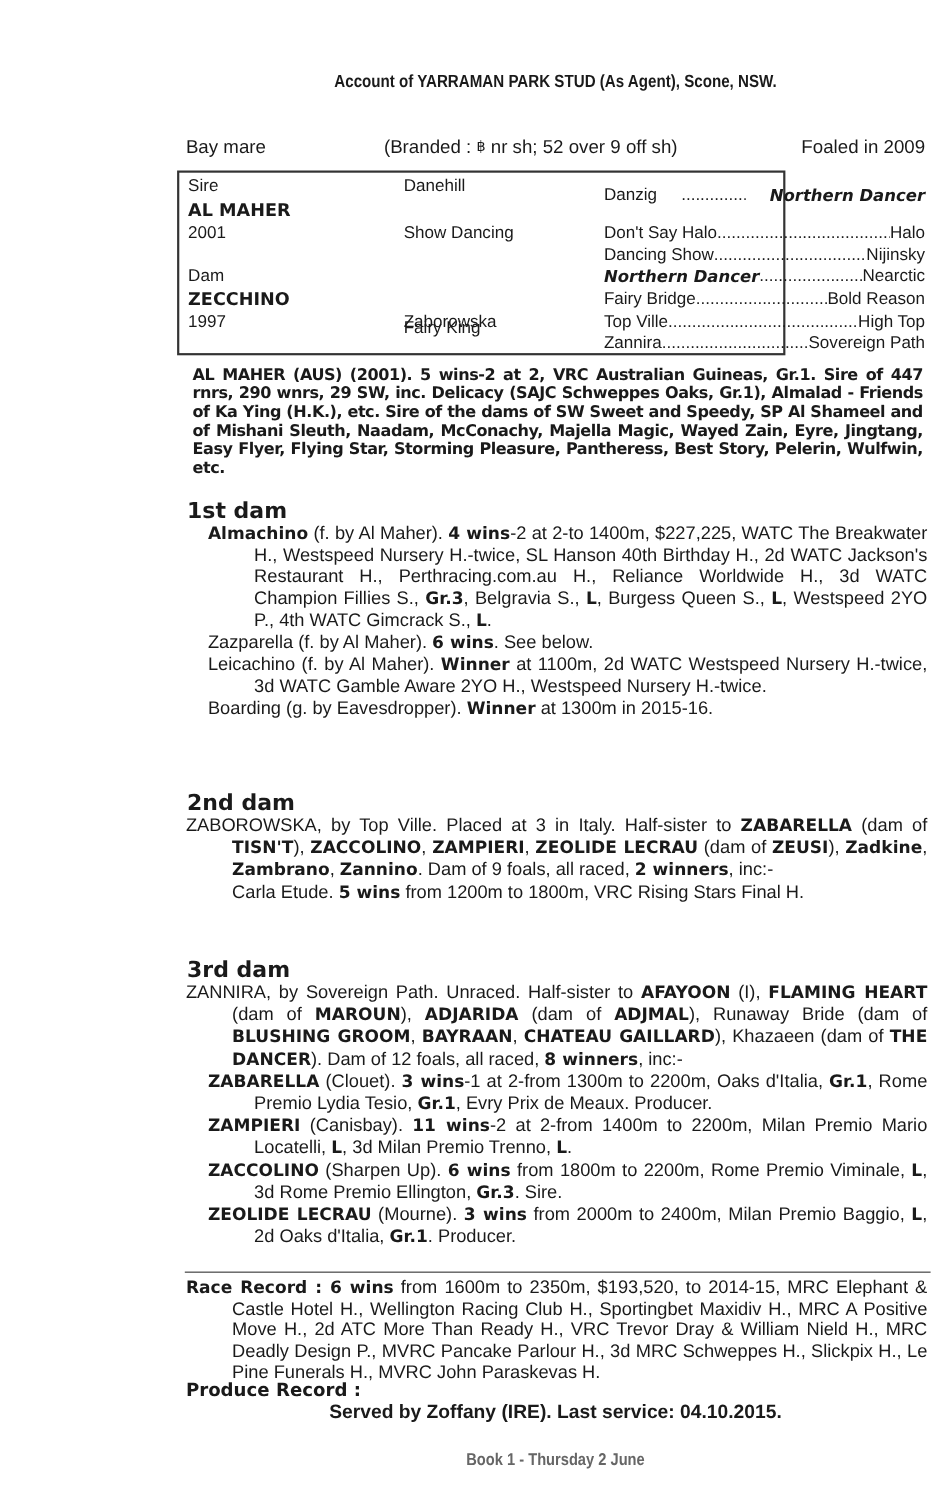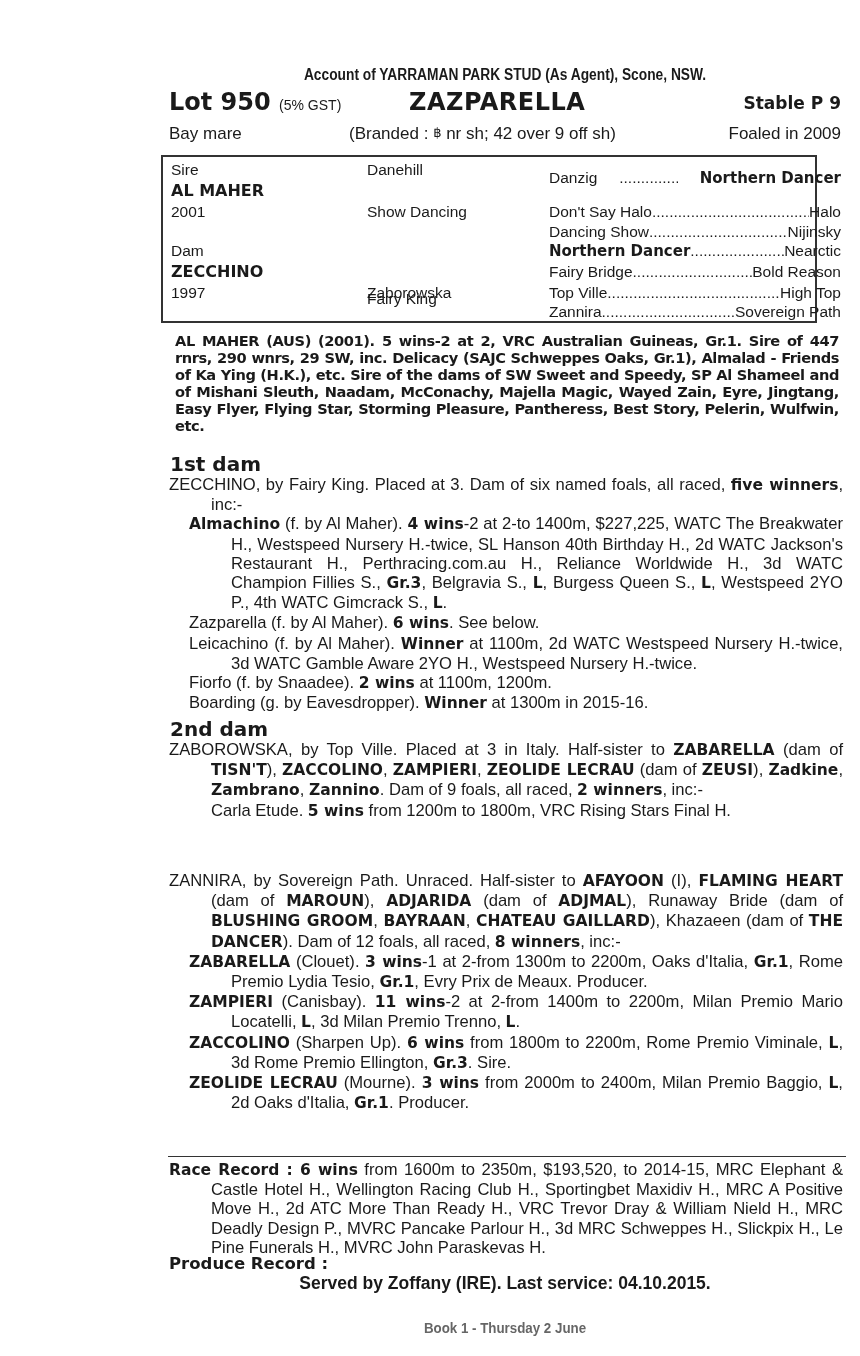--- a/index.html
+++ b/index.html
@@ -10,29 +10,29 @@
   .lot { position:absolute; left:0; top:0; font-weight:900; font-size:24px; font-family:"DejaVu Sans", sans-serif; }
   .lot small { font-weight:normal; font-size:14px; font-family:"Liberation Sans", sans-serif; }
   .horse { position:absolute; left:240px; top:0; font-weight:900; font-size:24px; font-family:"DejaVu Sans", sans-serif; letter-spacing:0.5px; }
   .stable { position:absolute; right:0; top:5px; font-weight:900; font-size:17px; font-family:"DejaVu Sans", sans-serif; }
   .subline { position:absolute; top:124px; left:169px; width:672px; height:20px; font-size:17px; }
   .subline .color { position:absolute; left:0; }
   .subline .brand { position:absolute; left:180px; }
   .subline .foaled { position:absolute; right:0;text-align:right; }
   .brandmark { display:inline-block; font-size:13px; line-height:10px; vertical-align:2px; }
 
-  .ped { position:absolute; left:161px; top:155px; width:656px; height:168px; border:2px solid #333; box-sizing:border-box; }
+  .ped { position:absolute; left:161px; top:155px; width:553px; height:168px; border:2px solid #333; box-sizing:border-box; }
   .ped .cell { position:absolute; font-size:15.5px; white-space:nowrap; }
   .ped .bold { font-weight:900; font-family:"DejaVu Sans", sans-serif; font-size:16px; }
   .ped .gp { position:absolute; left:386px; width:292px; font-size:15.5px; display:flex; }
   .ped .gp .n { flex:none; }
   .ped .gp .dots { flex:1; overflow:hidden; white-space:nowrap; }
   .ped .gp .dots::before { content:"......................................................................................................................"; letter-spacing:0px; }
   .ped .gp .s { flex:none; }
-  .ped .gp .b { font-weight:900; font-family:"DejaVu Sans", sans-serif; font-size:15px; }
+  .ped .gp .b { font-weight:900; font-family:"DejaVu Sans", sans-serif; font-size:15px;font-style:italic; }
 
   .sireblurb { position:absolute; left:175px; top:332px; width:664px; font-weight:900; font-family:"DejaVu Sans", sans-serif; font-size:14.6px; line-height:17px; text-align:justify; letter-spacing:-0.4px; }
 
   .sec { position:absolute; left:169px; width:674px; font-size:16.6px; line-height:19.2px; }
   .sec h3 { margin:1px; font-weight:900; font-family:"DejaVu Sans", sans-serif; font-size:20px; line-height:19px; }
   .sec p { margin:0; text-align:justify; }
   .sec .dam { padding-left:42px; text-indent:-42px; }
   .sec .off { padding-left:62px; text-indent:-42px; margin-left:0; }
   .b { font-weight:900; font-family:"DejaVu Sans", sans-serif; font-size:15.5px; }
 
@@ -43,29 +43,24 @@
   .served { position:absolute; left:160px; top:1273px; width:690px; text-align:center; font-weight:bold; font-size:17.5px; }
   .footer { position:absolute; left:160px; top:1319px; width:690px; text-align:center; font-weight:bold; font-size:15.5px; color:#666; transform:scaleX(0.86); transform-origin:center; }
 </style>
 </head>
 <body>
 
 <div class="page">
 
   <div class="account">Account of YARRAMAN PARK STUD (As Agent), Scone, NSW.</div>
 
-  <div class="lotline">
-    <div class="lot"><span>Lot 950</span> <small>(5% GST)</small></div>
-    <div class="horse">ZAZPARELLA</div>
-    <div class="stable">Stable P 9</div>
-  </div>
 
   <div class="subline">
     <span class="color">Bay mare</span>
-    <span class="brand"><span>(Branded :</span> <span class="brandmark">฿</span> <span>nr sh; 42 over 9 off sh)</span></span>
+    <span class="brand"><span>(Branded :</span> <span class="brandmark">฿</span> <span>nr sh; 52 over 9 off sh)</span></span>
     <span class="foaled">Foaled in 2009</span>
   </div>
 
   <div class="ped">
     <span class="cell" style="left:8px;top:4px;">Sire</span>
     <span class="cell bold" style="left:8px;top:24px;">AL MAHER</span>
     <span class="cell" style="left:8px;top:46px;text-align:center;">2001</span>
     <span class="cell" style="left:204px;top:4px;">Danehill</span>
     <span class="cell" style="left:204px;top:46px;">Show Dancing</span>
 
@@ -109,35 +104,34 @@
         <span class="n">Zannira</span>
         <span class="dots"></span>
         <span class="s">Sovereign Path</span>
       </div>
   </div>
 
   <div class="sireblurb">AL MAHER (AUS) (2001). 5 wins-2 at 2, VRC Australian Guineas, Gr.1. Sire of 447 rnrs, 290 wnrs, 29 SW, inc. Delicacy (SAJC Schweppes Oaks, Gr.1), Almalad - Friends of Ka Ying (H.K.), etc. Sire of the dams of SW Sweet and Speedy, SP Al Shameel and of Mishani Sleuth, Naadam, McConachy, Majella Magic, Wayed Zain, Eyre, Jingtang, Easy Flyer, Flying Star, Storming Pleasure, Pantheress, Best Story, Pelerin, Wulfwin, etc.</div>
 
   <div class="sec" style="top:454px;">
     <h3>1st dam</h3>
-    <p class="dam"><span>ZECCHINO, by Fairy King. Placed at 3. Dam of six named foals, all raced, </span><span class="b">five winners</span><span>, inc:-</span></p>
     <p class="off"><span class="b">Almachino</span><span> (f. by Al Maher). </span><span class="b">4 wins</span><span>-2 at 2-to 1400m, $227,225, WATC The Breakwater H., Westspeed Nursery H.-twice, SL Hanson 40th Birthday H., 2d WATC Jackson's Restaurant H., Perthracing.com.au H., Reliance Worldwide H., 3d WATC Champion Fillies S., </span><span class="b">Gr.3</span><span>, Belgravia S., </span><span class="b">L</span><span>, Burgess Queen S., </span><span class="b">L</span><span>, Westspeed 2YO P., 4th WATC Gimcrack S., </span><span class="b">L</span><span>.</span></p>
     <p class="off"><span>Zazparella</span><span> (f. by Al Maher). </span><span class="b">6 wins</span><span>. See below.</span></p>
     <p class="off"><span>Leicachino</span><span> (f. by Al Maher). </span><span class="b">Winner</span><span> at 1100m, 2d WATC Westspeed Nursery H.-twice, 3d WATC Gamble Aware 2YO H., Westspeed Nursery H.-twice.</span></p>
-    <p class="off"><span>Fiorfo</span><span> (f. by Snaadee). </span><span class="b">2 wins</span><span> at 1100m, 1200m.</span></p>
     <p class="off"><span>Boarding</span><span> (g. by Eavesdropper). </span><span class="b">Winner</span><span> at 1300m in 2015-16.</span></p>
   </div>
 
   <div class="sec" style="top:719px;">
     <h3>2nd dam</h3>
     <p class="dam"><span>ZABOROWSKA, by Top Ville. Placed at 3 in Italy. Half-sister to </span><span class="b">ZABARELLA</span><span> (dam of </span><span class="b">TISN'T</span><span>), </span><span class="b">ZACCOLINO</span><span>, </span><span class="b">ZAMPIERI</span><span>, </span><span class="b">ZEOLIDE LECRAU</span><span> (dam of </span><span class="b">ZEUSI</span><span>), </span><span class="b">Zadkine</span><span>, </span><span class="b">Zambrano</span><span>, </span><span class="b">Zannino</span><span>. Dam of 9 foals, all raced, </span><span class="b">2 winners</span><span>, inc:-</span></p>
     <p class="off" style="padding-left:84px;"><span>Carla Etude. </span><span class="b">5 wins</span><span> from 1200m to 1800m, VRC Rising Stars Final H.</span></p>
   </div>
 
   <div class="sec" style="top:871px;">
+    <h3>3rd dam</h3>
     <p class="dam"><span>ZANNIRA, by Sovereign Path. Unraced. Half-sister to </span><span class="b">AFAYOON</span><span> (I), </span><span class="b">FLAMING HEART</span><span> (dam of </span><span class="b">MAROUN</span><span>), </span><span class="b">ADJARIDA</span><span> (dam of </span><span class="b">ADJMAL</span><span>), Runaway Bride (dam of </span><span class="b">BLUSHING GROOM</span><span>, </span><span class="b">BAYRAAN</span><span>, </span><span class="b">CHATEAU GAILLARD</span><span>), Khazaeen (dam of </span><span class="b">THE DANCER</span><span>). Dam of 12 foals, all raced, </span><span class="b">8 winners</span><span>, inc:-</span></p>
     <p class="off"><span class="b">ZABARELLA</span><span> (Clouet). </span><span class="b">3 wins</span><span>-1 at 2-from 1300m to 2200m, Oaks d'Italia, </span><span class="b">Gr.1</span><span>, Rome Premio Lydia Tesio, </span><span class="b">Gr.1</span><span>, Evry Prix de Meaux. Producer.</span></p>
     <p class="off"><span class="b">ZAMPIERI</span><span> (Canisbay). </span><span class="b">11 wins</span><span>-2 at 2-from 1400m to 2200m, Milan Premio Mario Locatelli, </span><span class="b">L</span><span>, 3d Milan Premio Trenno, </span><span class="b">L</span><span>.</span></p>
     <p class="off"><span class="b">ZACCOLINO</span><span> (Sharpen Up). </span><span class="b">6 wins</span><span> from 1800m to 2200m, Rome Premio Viminale, </span><span class="b">L</span><span>, 3d Rome Premio Ellington, </span><span class="b">Gr.3</span><span>. Sire.</span></p>
     <p class="off"><span class="b">ZEOLIDE LECRAU</span><span> (Mourne). </span><span class="b">3 wins</span><span> from 2000m to 2400m, Milan Premio Baggio, </span><span class="b">L</span><span>, 2d Oaks d'Italia, </span><span class="b">Gr.1</span><span>. Producer.</span></p>
   </div>
 
   <div class="hr"></div>
 
   <div class="race">

